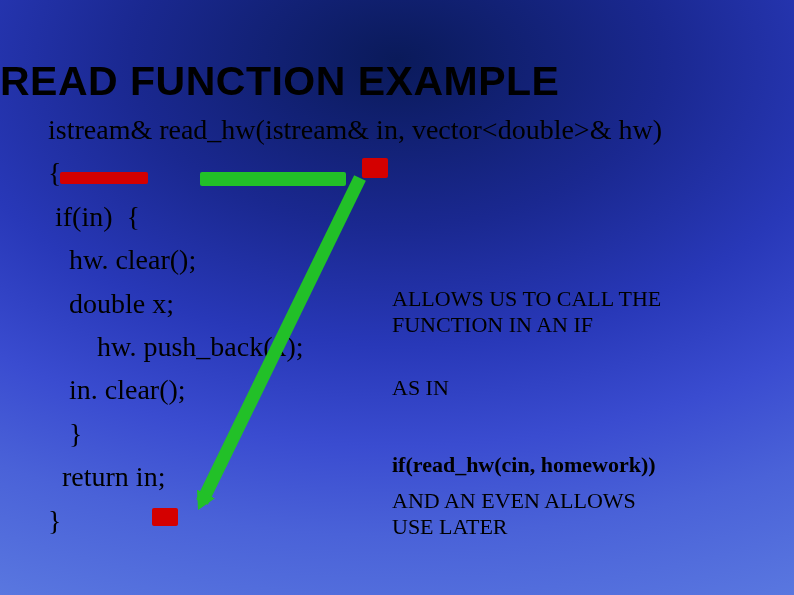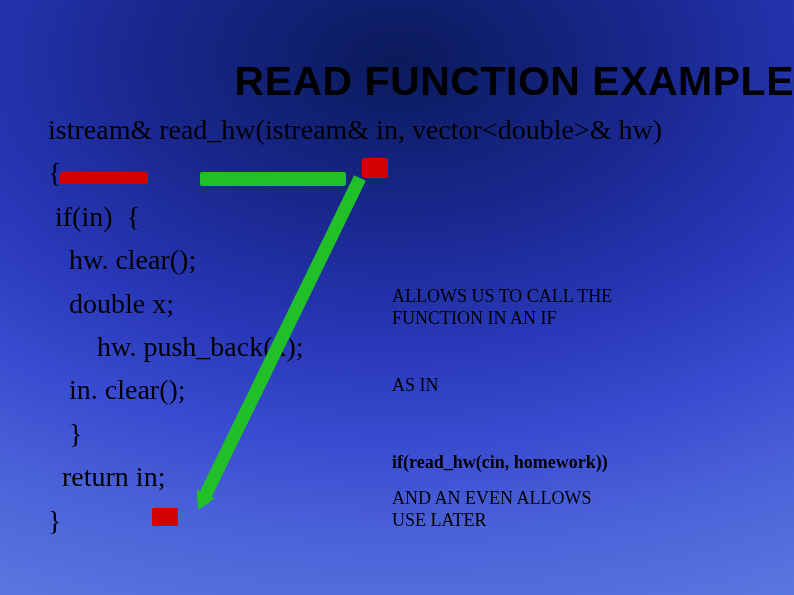--- a/index.html
+++ b/index.html
@@ -21,21 +21,21 @@
                 #3a4cd0 65%,
                 #4a62d8 80%,
                 #5a78e0 100%);
     color: #000;
   }
   .title {
     position: absolute;
     top: 58px;
     left: 0;
     width: 100%;
-    text-align: right;
+    text-align: left;
     font-family: Arial, Helvetica, sans-serif;
     font-weight: bold;
     font-size: 41px;
     color: #000;
     letter-spacing: 0.5px;
   }
   .code-block {
     position: absolute;
     top: 108px;
     left: 48px;
@@ -43,21 +43,21 @@
     font-family: "Times New Roman", Times, serif;
     font-size: 28px;
     line-height: 1.55;
     color: #000;
   }
   .code-block div { white-space: pre; }
   .annot {
     position: absolute;
     left: 392px;
     font-family: "Times New Roman", Times, serif;
-    font-size: 18px;
+    font-size: 22px;
     color: #000;
     line-height: 1.2;
   }
   .annot1 { top: 286px; width: 380px; }
   .annot2 { top: 375px; }
   .annot3 { top: 452px; font-weight: bold; }
   .annot4 { top: 488px; width: 380px; }
 
   
   .redbar {

